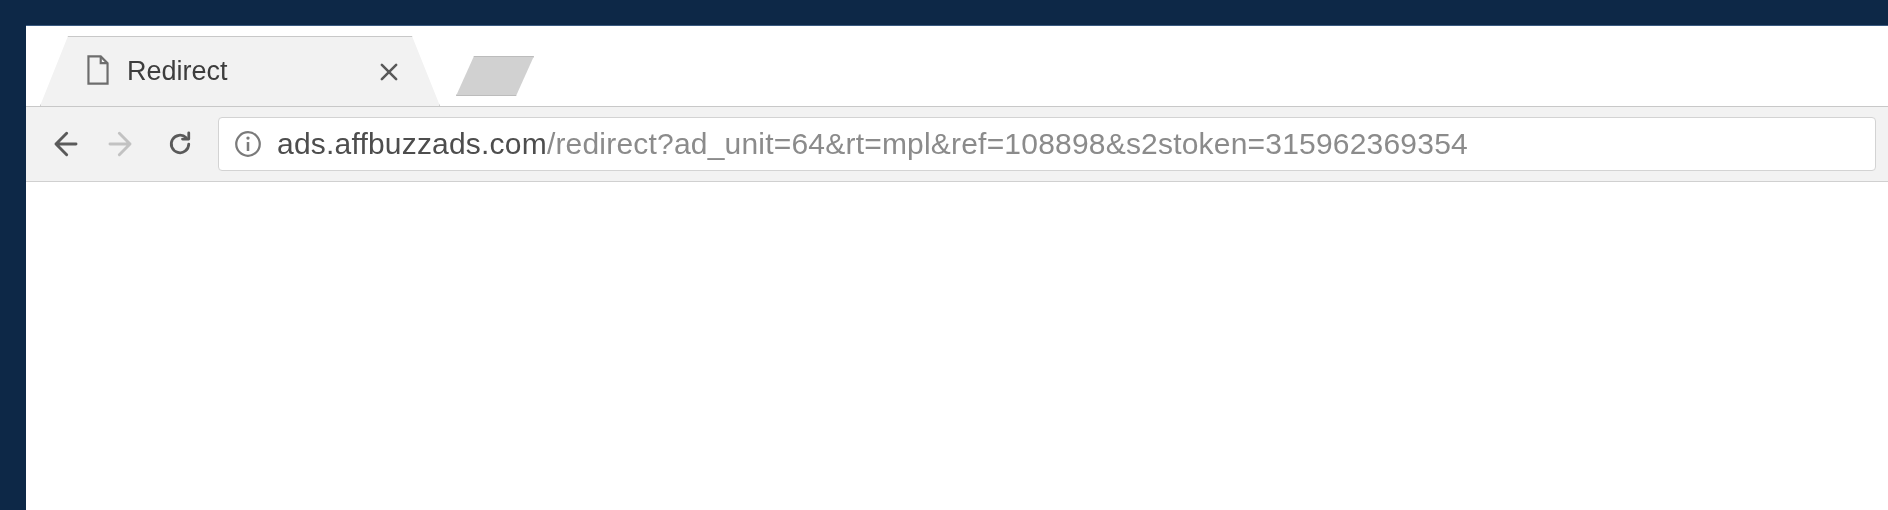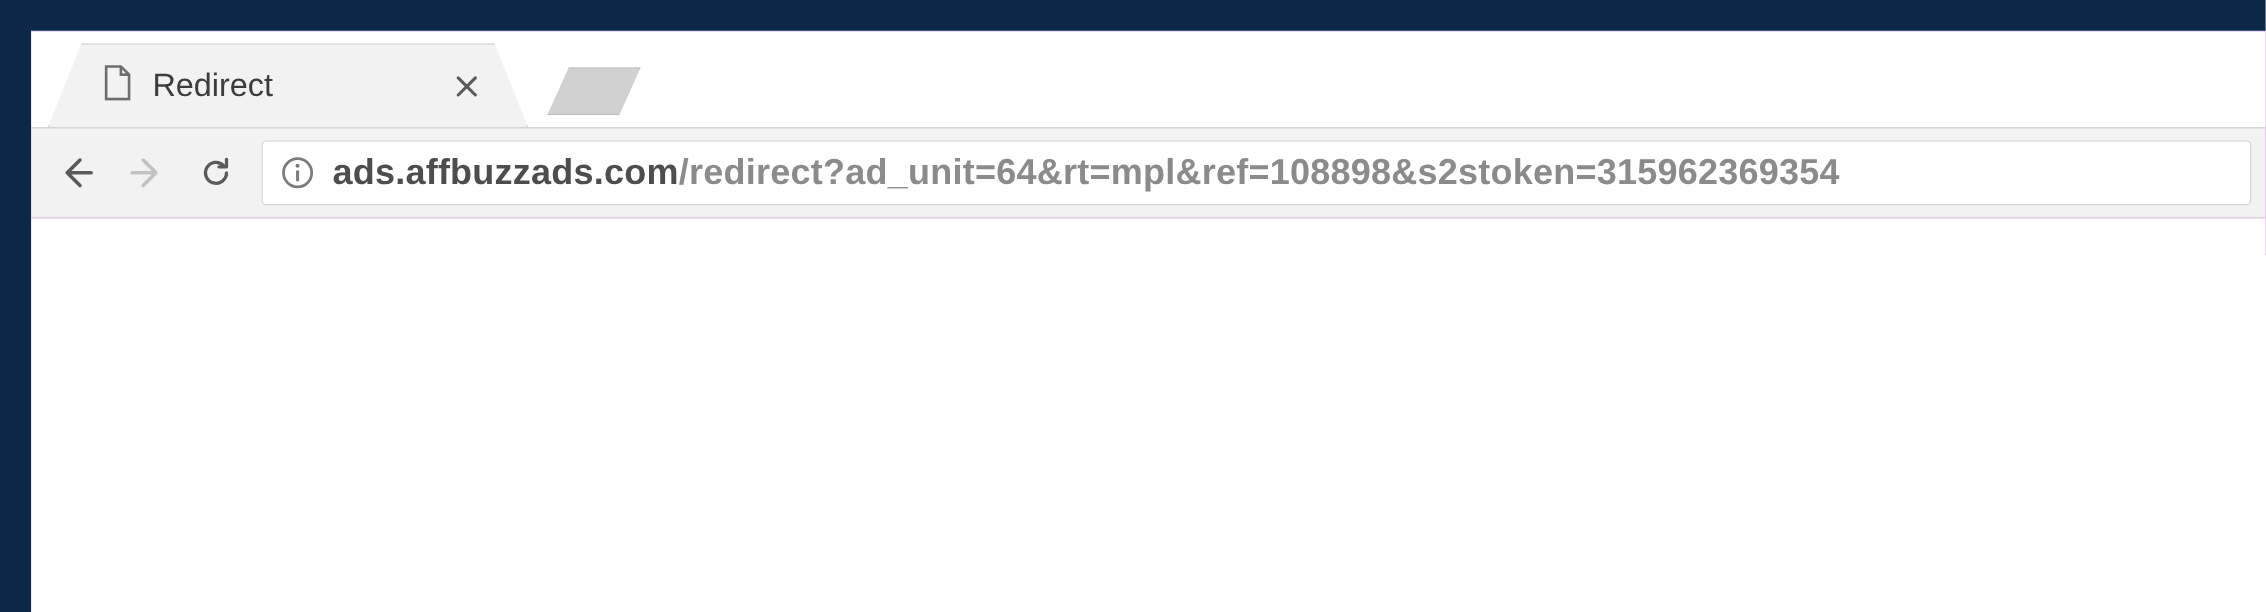--- a/index.html
+++ b/index.html
@@ -101,21 +101,20 @@
   .omnibox {
     flex: 1 1 auto;
     height: 54px;
     background: #ffffff;
     border: 1px solid #d3d3d3;
     border-radius: 4px;
     display: flex;
     align-items: center;
     padding: 0 14px;
     gap: 14px;
-    font-weight: bold;
   }
   .omnibox .secure {
     display: flex; align-items: center; justify-content: center;
     width: 30px; height: 30px;
   }
   .omnibox .url {
     font-size: 30px;
     letter-spacing: 0.2px;
     white-space: nowrap;
     overflow: hidden;

